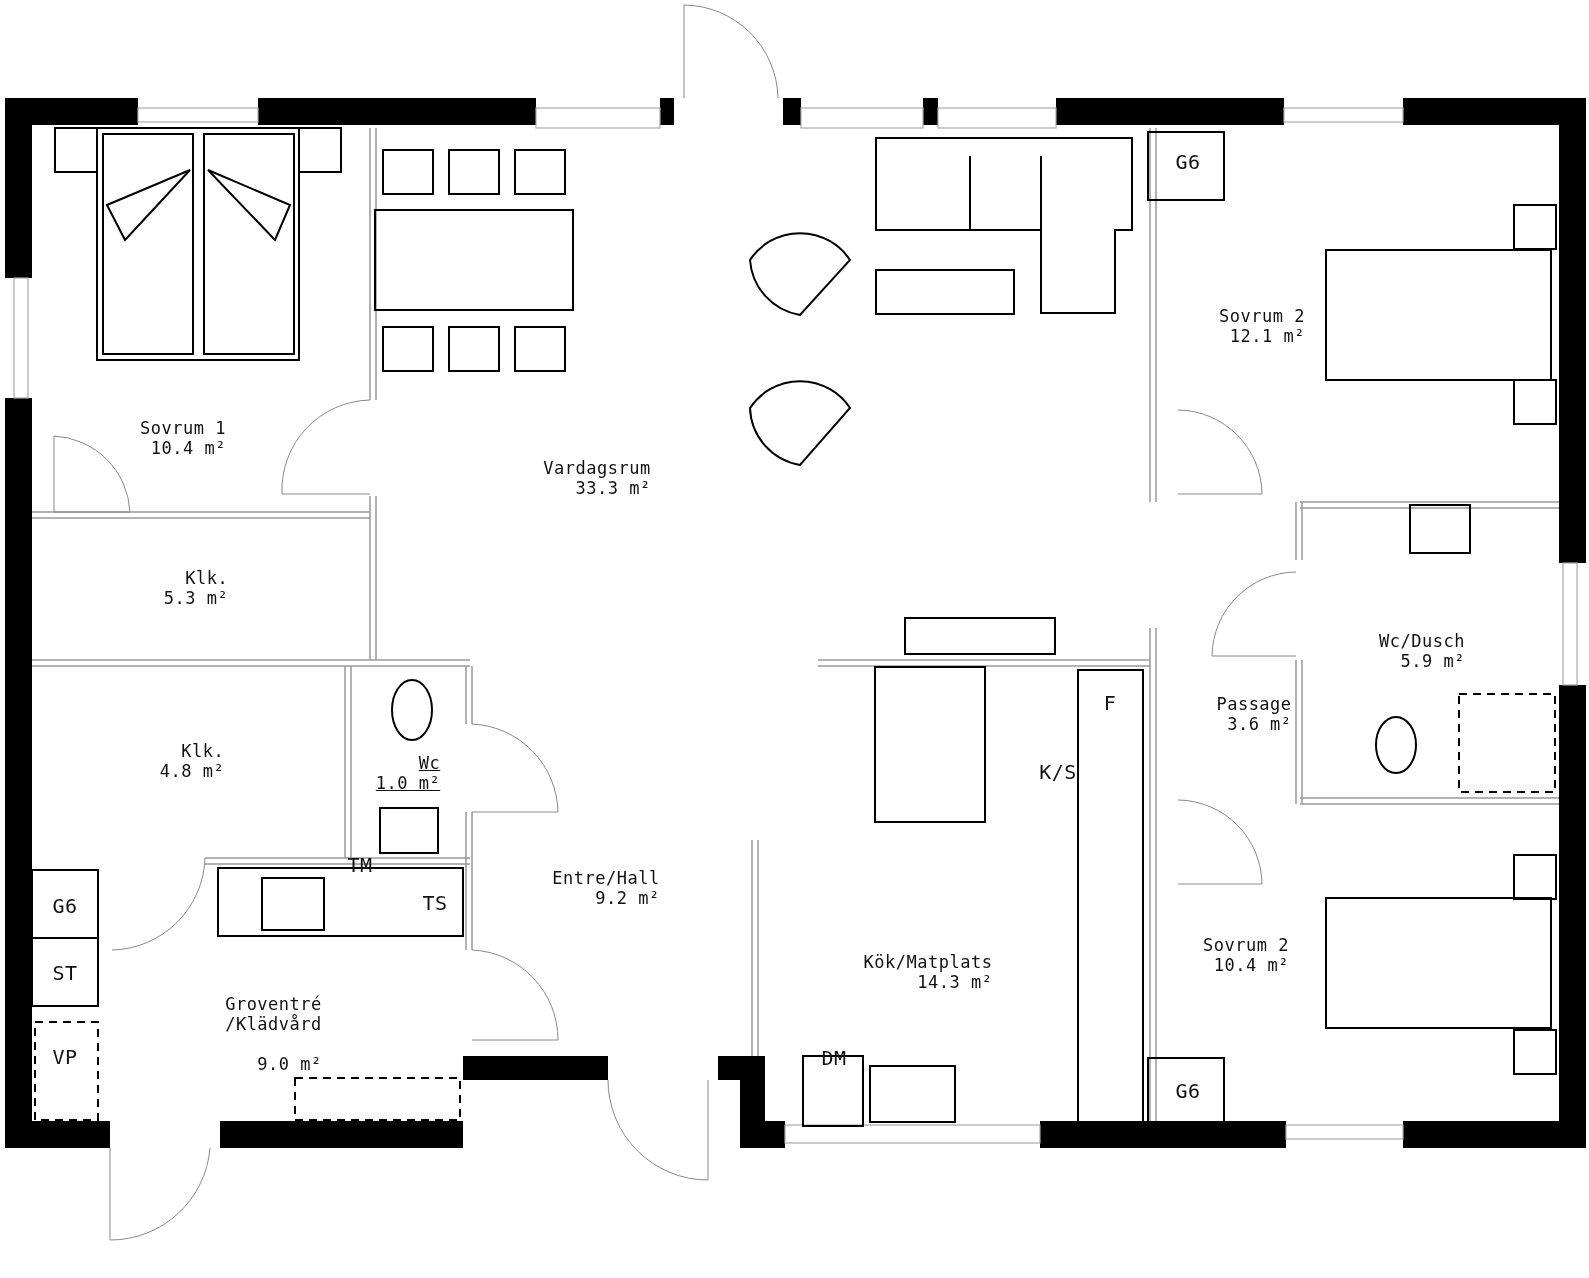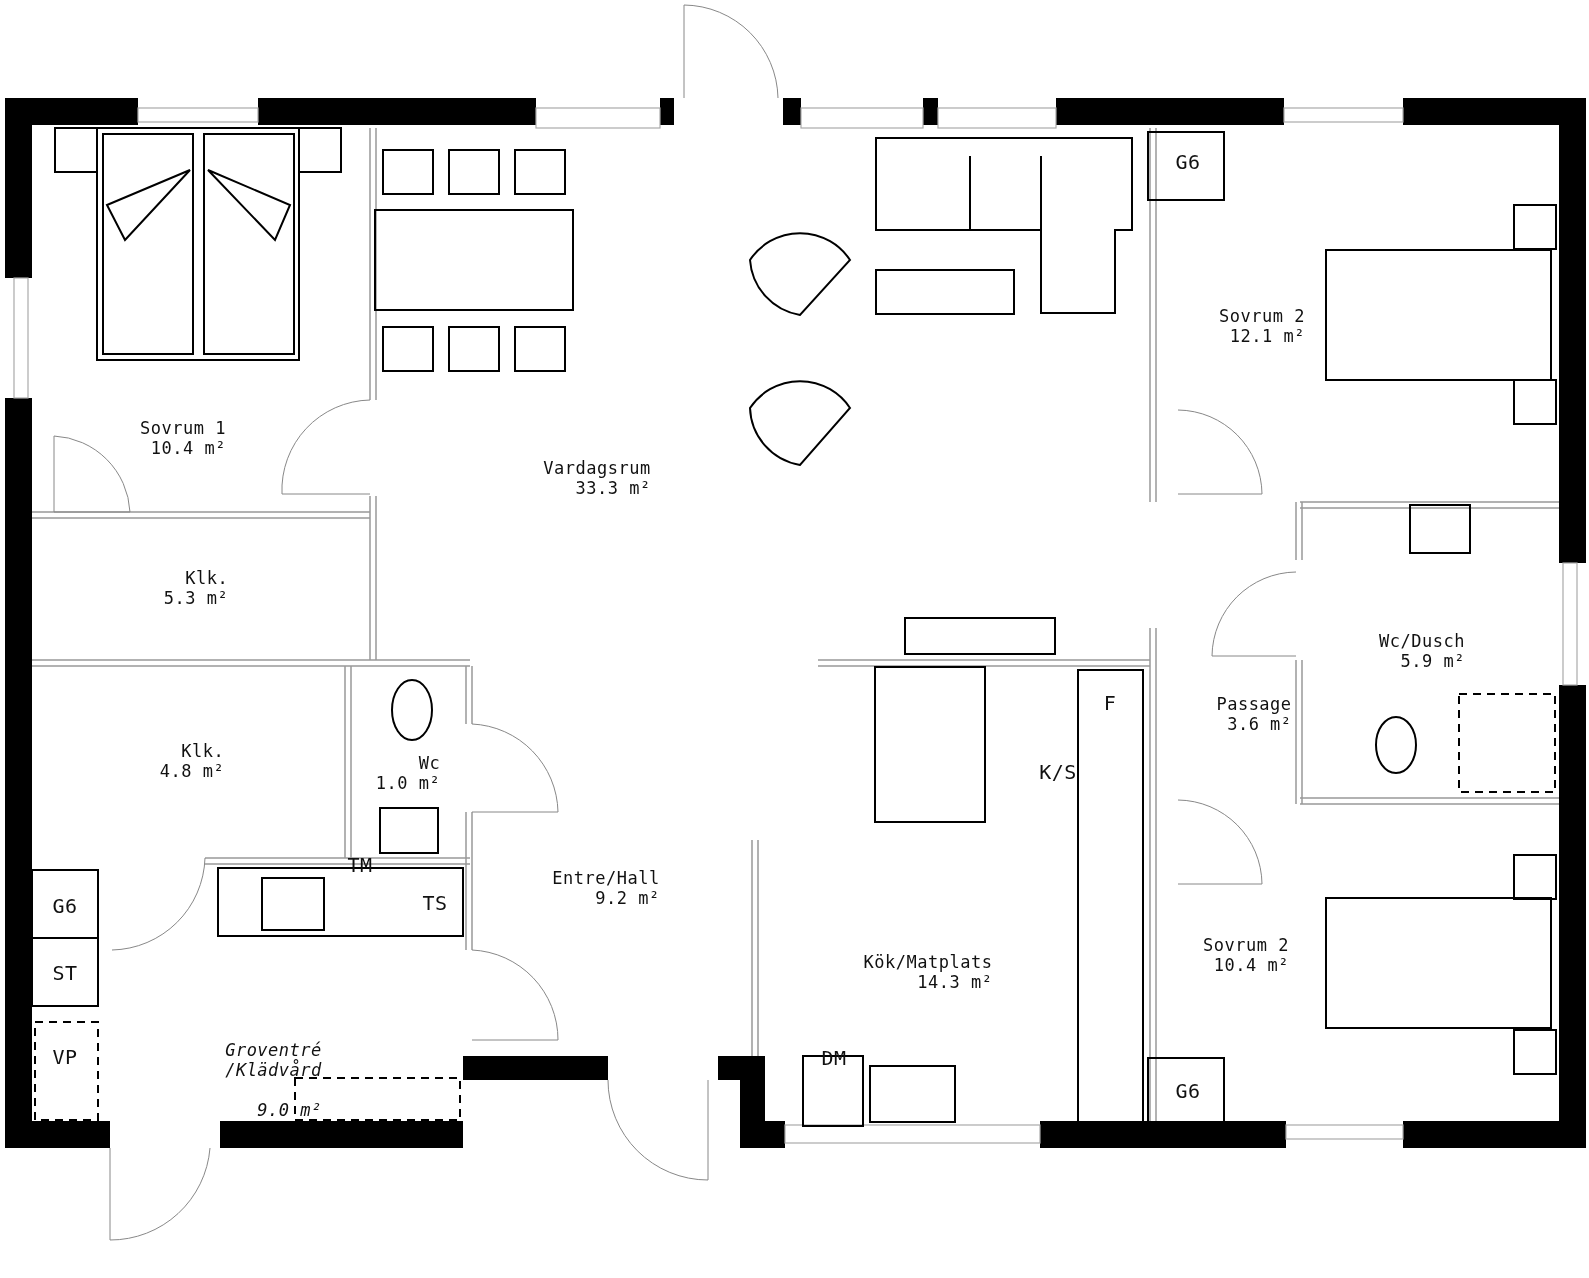--- a/index.html
+++ b/index.html
@@ -158,37 +158,37 @@
     <span class="area">12.1 m²</span>
   </div>
   <div class="lbl" style="left:196px;top:568px;">
     <span>Klk.</span>
     <span class="area">5.3 m²</span>
   </div>
   <div class="lbl" style="left:192px;top:741px;">
     <span>Klk.</span>
     <span class="area">4.8 m²</span>
   </div>
-  <div class="lbl" style="left:408px;top:753px;">
+  <div class="lbl" style="left:408px;top:753px;text-decoration:underline;">
     <span>Wc</span>
     <span class="area">1.0 m²</span>
   </div>
   <div class="lbl" style="left:1226px;top:694px;margin-left:28px;">
     <span>Passage</span>
     <span class="area">3.6 m²</span>
   </div>
   <div class="lbl" style="left:1422px;top:631px;">
     <span>Wc/Dusch</span>
     <span class="area">5.9 m²</span>
   </div>
   <div class="lbl" style="left:606px;top:868px;">
     <span>Entre/Hall</span>
     <span class="area">9.2 m²</span>
   </div>
-  <div class="lbl" style="left:252px;top:1020px;white-space:pre;font-style:italic;">
+  <div class="lbl" style="left:252px;top:974px;white-space:pre;">
     <span>Groventré
 /Klädvård</span>
     <span class="area">9.0 m²</span>
   </div>
   <div class="lbl" style="left:928px;top:952px;">
     <span>Kök/Matplats</span>
     <span class="area">14.3 m²</span>
   </div>
   <div class="lbl" style="left:1246px;top:935px;">
     <span>Sovrum 2</span>

